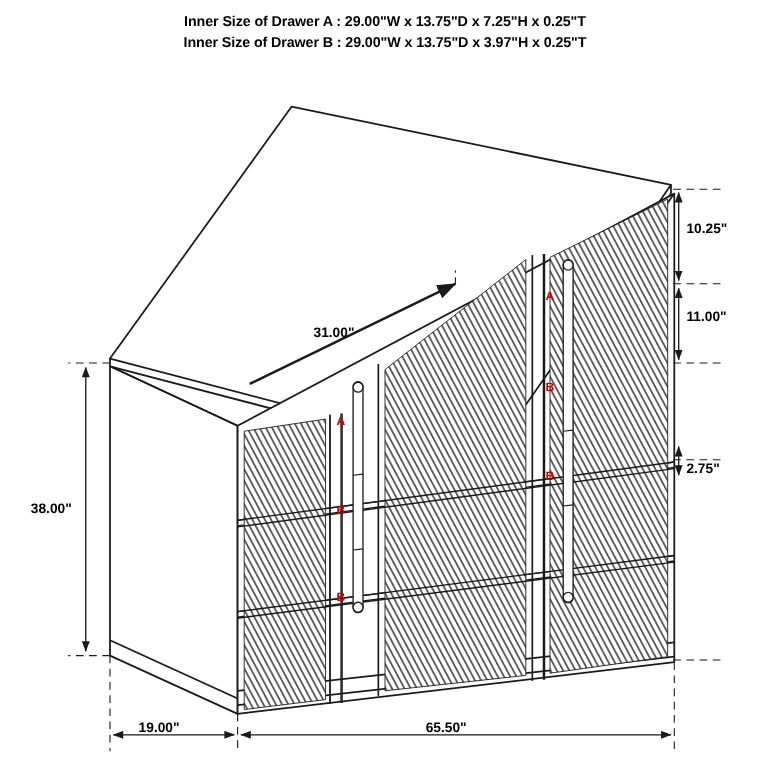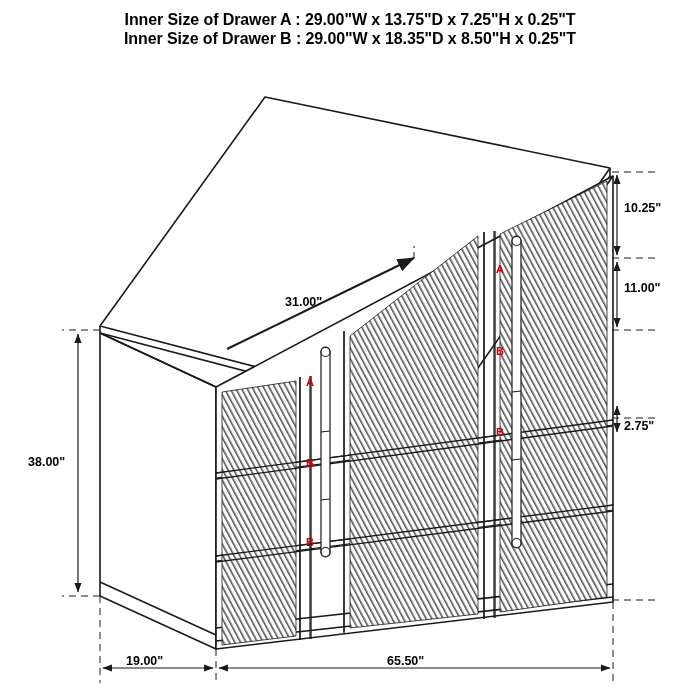--- a/index.html
+++ b/index.html
@@ -8,21 +8,21 @@
     background:#ffffff;
     font-family:"Liberation Sans", sans-serif;
     color:#000;
     overflow:hidden;
     position:relative;
   }
   .header{
     position:absolute;
     top:10px;left:0;width:700px;
     text-align:center;
-    font-size:16px;
+    font-size:13px;
     font-weight:bold;
     line-height:19px;
     letter-spacing:-0.1px;
   }
   .stage{
     position:absolute;
     top:0;left:0;width:700px;height:700px;
   }
   svg{display:block;}
   .dimlabel{
@@ -36,21 +36,21 @@
     font-size:11px;
     font-weight:bold;
     fill:#cc0000;
   }
 </style>
 </head>
 <body>
 
 <div class="header">
   <div>Inner Size of Drawer A : 29.00"W x 13.75"D x 7.25"H x 0.25"T</div>
-  <div>Inner Size of Drawer B : 29.00"W x 18.35"D x 8.50"H x 0.25"T</div>
+  <div>Inner Size of Drawer B : 29.00"W x 13.75"D x 3.97"H x 0.25"T</div>
 </div>
 
 <div class="stage">
 <svg width="700" height="700" viewBox="0 0 700 700">
 
   <defs>
     <marker id="arrowEnd" markerWidth="9" markerHeight="9" refX="7.5" refY="3" orient="auto">
       <path d="M0,0 L8,3 L0,6 z" fill="#1a1a1a"></path>
     </marker>
     <marker id="arrowStart" markerWidth="9" markerHeight="9" refX="0.5" refY="3" orient="auto">

